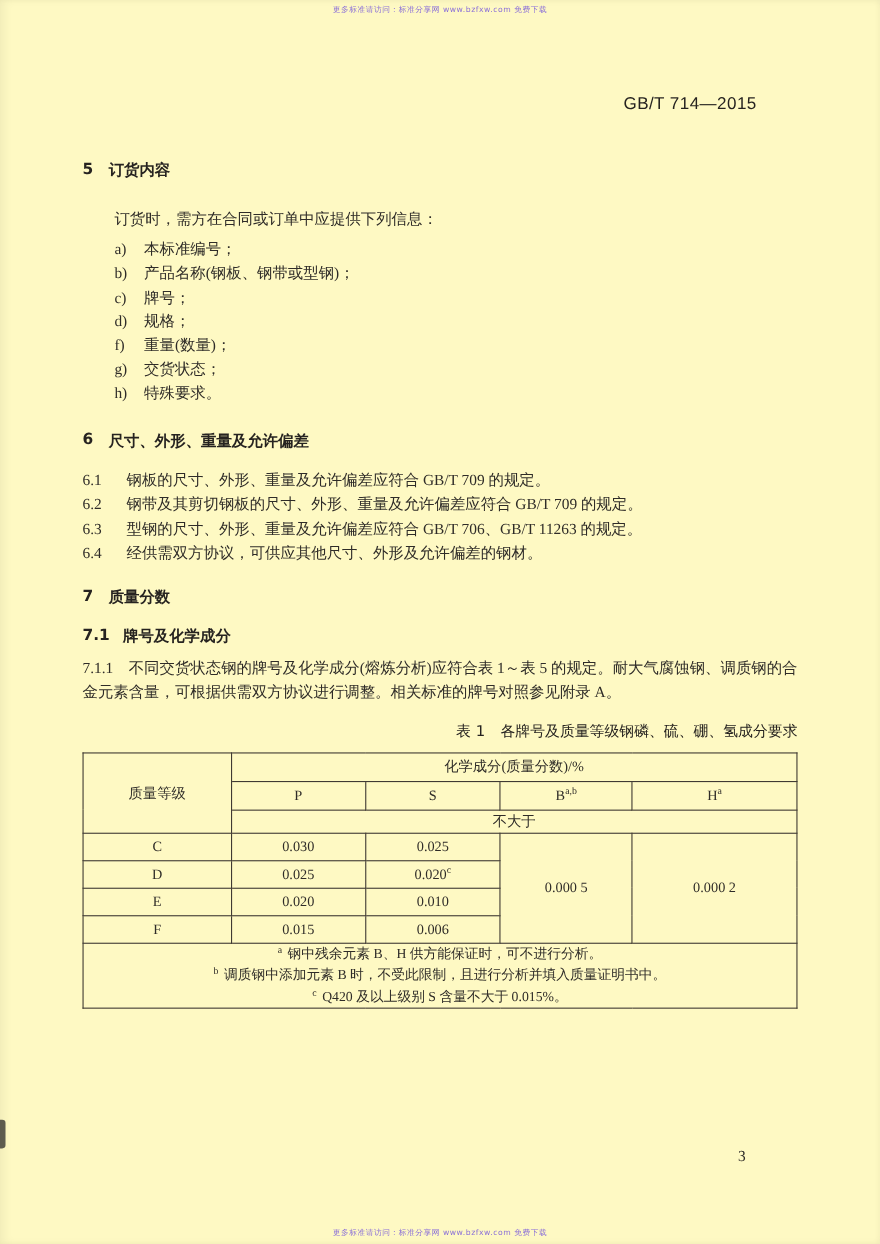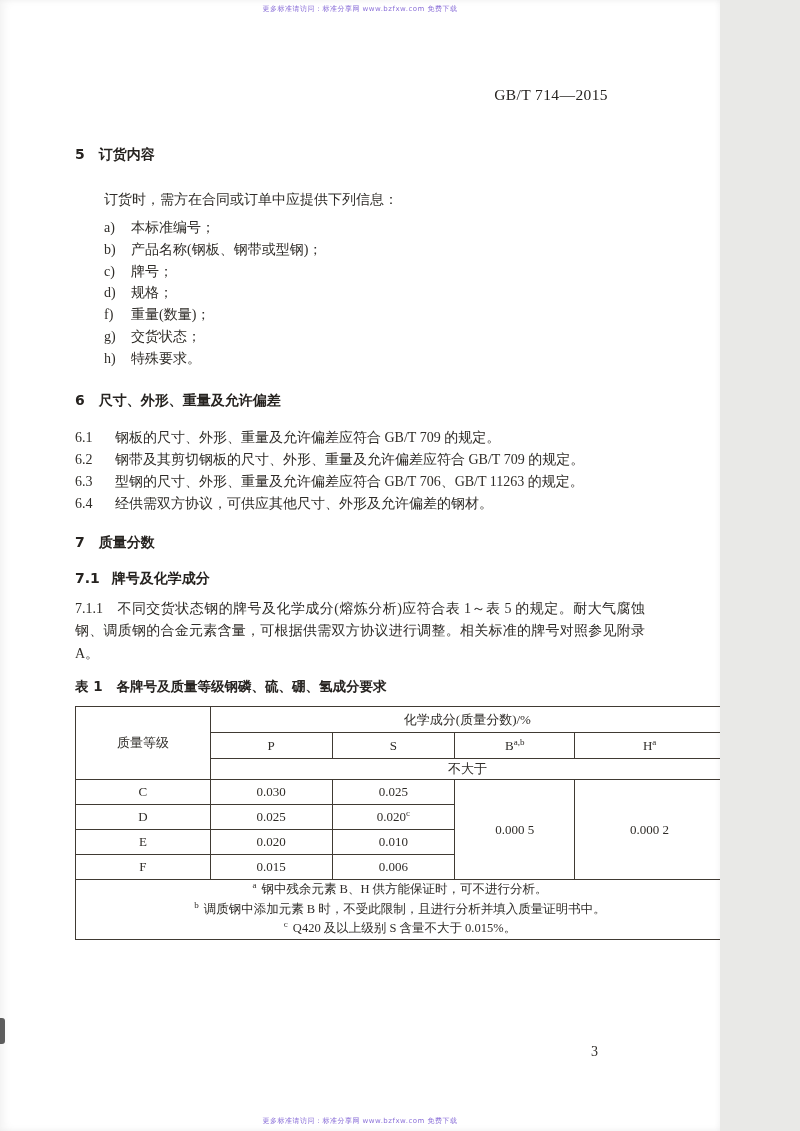--- a/index.html
+++ b/index.html
@@ -4,22 +4,22 @@
 <style>
   * { margin:0; padding:0; box-sizing:border-box; }
   html,body { width:800px; height:1131px; }
   body {
     background:#e9e9e7;
     font-family:"Liberation Serif","DejaVu Serif",serif;
     color:#2f2c28;
   }
   .page {
     position:relative;
-    width:720px; height:1131px;
-    background:#ffffff;
+    width:800px; height:1131px;
+    background:#fef9c3;
     overflow:hidden;
     box-shadow: inset 4px 0 8px rgba(0,0,0,0.05), inset -2px 0 5px rgba(0,0,0,0.03);
   }
   .watermark {
     position:absolute; left:0; width:100%;
     text-align:center;
     font-size:7px; letter-spacing:0.5px;
     color:#8a6fd8;
     font-family:"DejaVu Sans",sans-serif;
   }
@@ -30,21 +30,21 @@
     width:5px; height:26px;
     background:#2a2a2a; opacity:.75;
     border-radius:0 3px 3px 0;
   }
   .doc-code {
     margin-top:86px;
     padding-right:112px;
     text-align:right;
     font-size:15.5px;
     letter-spacing:0.4px;
-    font-family:Liberation Serif, serif;
+    font-family:Liberation Sans, sans-serif;
     color:#262320;
   }
   .content { padding:0 75px; }
   h2.sec, h3.sub {
     font-family:"DejaVu Sans",sans-serif;
     font-size:14px; font-weight:600;
     color:#262320;
     display:flex; gap:14px;
   }
   h2.s5 { margin-top:42px; }
@@ -55,23 +55,23 @@
   ul.order-list { margin-top:8px; list-style:none; padding-left:29px; }
   ul.order-list li { line-height:21.8px; font-size:14px; }
   ul.order-list .li-label { display:inline-block; width:27px; }
   .clauses { margin-top:17px; }
   .clause { line-height:22.3px; font-size:14px; display:flex; }
   .clause .c-num { display:inline-block; width:40px; flex:0 0 40px; }
   .para711 { margin-top:10px; font-size:14px; line-height:22.5px; text-align:justify; }
   .para711 .c-num { margin-right:14px; }
   .tbl-caption {
     margin-top:13px;
-    text-align:left;
+    text-align:right;
     font-family:"DejaVu Sans",sans-serif;
-    font-weight:700; font-size:13.5px;
+    font-weight:400; font-size:13.5px;
     color:#262320;
   }
   .tbl-caption .cap-label { margin-right:14px; }
   table.tbl {
     margin-top:10px;
     width:650px;
     border-collapse:collapse;
     border:1.5px solid #2e2a24;
     font-size:13px;
   }

